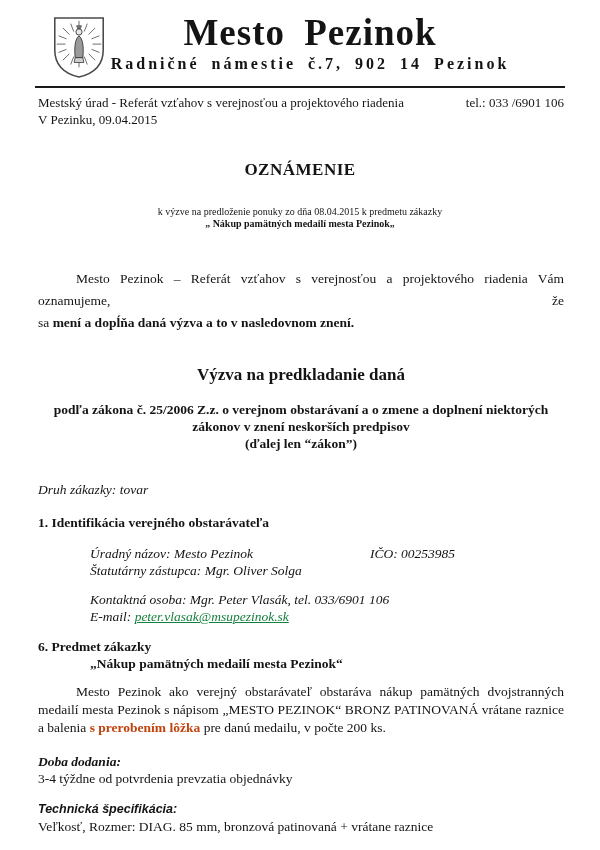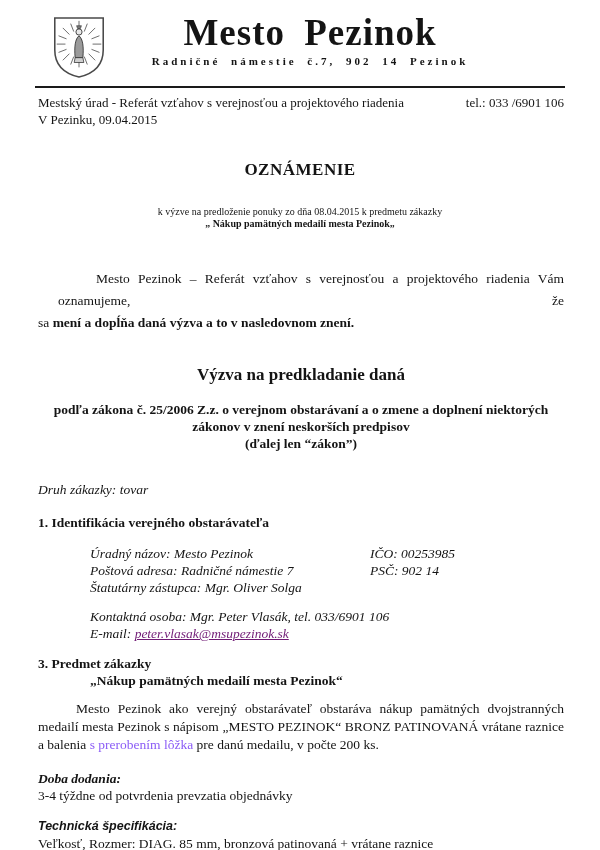--- a/index.html
+++ b/index.html
@@ -8,51 +8,51 @@
     font-family:"Liberation Serif","DejaVu Serif",serif;color:#141414;
     -webkit-font-smoothing:antialiased;
   }
   .page{position:relative;width:600px;height:850px;}
 
   
   .letterhead{position:relative;height:86px;margin:0 35px;border-bottom:2px solid #1a1a1a;}
   .logo{position:absolute;left:13px;top:12px;width:62px;height:70px;}
   .head-text{padding:14px 35px 0 55px;text-align:center;}
   .city-title{font-size:37px;font-weight:bold;word-spacing:9px;line-height:1.0;letter-spacing:1px;}
-  .city-address{margin-top:4px;font-size:11px;font-weight:bold;letter-spacing:3px;word-spacing:5px;}
+  .city-address{margin-top:4px;font-size:16px;font-weight:bold;letter-spacing:3px;word-spacing:5px;}
 
   .contact{margin:7px 36px 0 38px;font-size:13px;line-height:1.3;}
   .contact-row1{display:flex;justify-content:space-between;}
 
   
   .h-announce{margin-top:31px;text-align:center;font-size:17px;font-weight:bold;letter-spacing:0.5px;}
   .announce-sub{margin-top:26px;text-align:center;font-size:10px;line-height:1.25;}
   .announce-sub .bold{font-weight:bold;}
 
   .main{padding:0 36px 0 38px;}
 
   .intro{margin-top:37px;font-size:13.5px;line-height:22px;}
-  .intro .jline{text-align:justify;text-align-last:justify;text-indent:38px;margin-left:20px;}
+  .intro .jline{text-align:justify;text-align-last:justify;text-indent:38px;}
   .intro .bold{font-weight:bold;}
 
   .h-call{margin-top:31px;text-align:center;font-size:17px;font-weight:bold;}
   .law{margin-top:17px;text-align:center;font-size:13.5px;font-weight:bold;line-height:1.25;}
 
   .order-type{margin-top:30px;font-size:13.5px;font-style:italic;}
 
   .sec-heading{margin-top:17px;font-size:13.5px;font-weight:bold;}
   .ident{margin-left:52px;font-size:13.5px;font-style:italic;line-height:17px;margin-top:14px;}
   .ident-row{position:relative;}
   .ident-right{position:absolute;left:280px;top:0;}
   .contact-person{margin-top:12px;margin-left:52px;font-size:13.5px;font-style:italic;line-height:17px;}
-  .email-link{color:#701a75;text-decoration:underline;cursor:pointer;}
+  .email-link{color:#15803d;text-decoration:underline;cursor:pointer;}
 
   .subject{margin-left:52px;font-size:13.5px;font-weight:bold;line-height:18px;}
   .sec2-body{margin-top:10px;font-size:13.5px;line-height:18px;text-align:justify;text-indent:38px;}
-  .green{color:#8b5cf6;}
+  .green{color:#c2410c;font-weight:bold;}
 
   .delivery-label{margin-top:17px;font-size:13.5px;font-weight:bold;font-style:italic;}
   .delivery-value{font-size:13.5px;line-height:17px;}
 
   .spec-label{margin-top:15px;font-size:12.5px;font-weight:bold;font-style:italic;
               font-family:"Liberation Sans","DejaVu Sans",sans-serif;}
   .spec-value{margin-top:3px;font-size:13.5px;}
 </style>
 </head>
 <body>
@@ -124,32 +124,28 @@
     </div>
 
     <div class="order-type">Druh zákazky: tovar</div>
 
     <div class="sec-heading">1. Identifikácia verejného obstarávateľa</div>
     <div class="ident">
       <div class="ident-row">
         <span>Úradný názov: Mesto Pezinok</span>
         <span class="ident-right">IČO: 00253985</span>
       </div>
-      <div class="ident-row">
-        <span>Poštová adresa: Radničné námestie 7</span>
-        <span class="ident-right">PSČ: 902 14</span>
-      </div>
       <div>Štatutárny zástupca: Mgr. Oliver Solga</div>
     </div>
     <div class="contact-person">
       <div>Kontaktná osoba: Mgr. Peter Vlasák, tel. 033/6901 106</div>
       <div><span>E-mail: </span><a class="email-link">peter.vlasak@msupezinok.sk</a></div>
     </div>
 
-    <div class="sec-heading" style="margin-top:14px;">3. Predmet zákazky</div>
+    <div class="sec-heading" style="margin-top:14px;">6. Predmet zákazky</div>
     <div class="subject">„Nákup pamätných medailí mesta Pezinok“</div>
     <div class="sec2-body"><span>Mesto Pezinok ako verejný obstarávateľ obstaráva nákup pamätných dvojstranných medailí mesta Pezinok s nápisom „MESTO PEZINOK“ BRONZ PATINOVANÁ vrátane raznice a balenia </span><span class="green">s prerobením lôžka</span><span> pre danú medailu, v počte 200 ks.</span></div>
 
     <div class="delivery-label">Doba dodania:</div>
     <div class="delivery-value">3-4 týždne od potvrdenia prevzatia objednávky</div>
 
     <div class="spec-label">Technická špecifikácia:</div>
     <div class="spec-value">Veľkosť, Rozmer: DIAG. 85 mm, bronzová patinovaná + vrátane raznice</div>
 
   </div>

